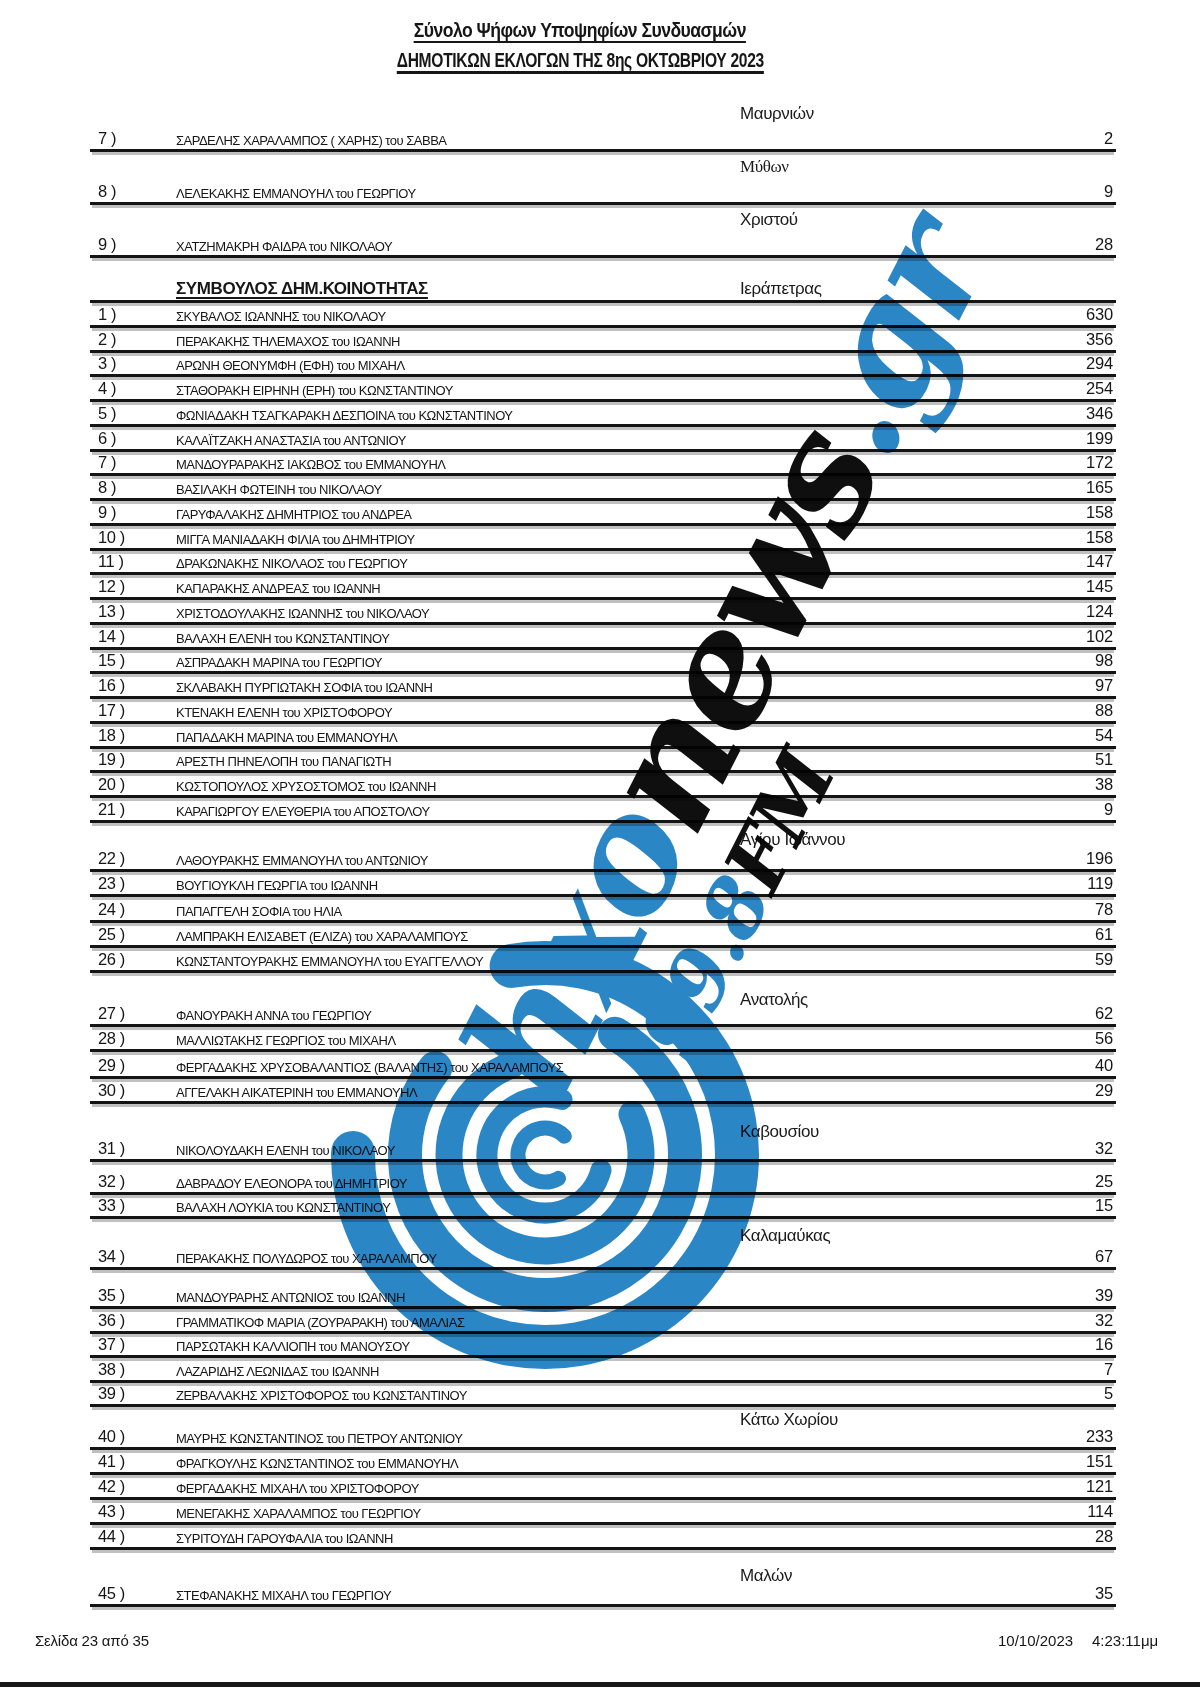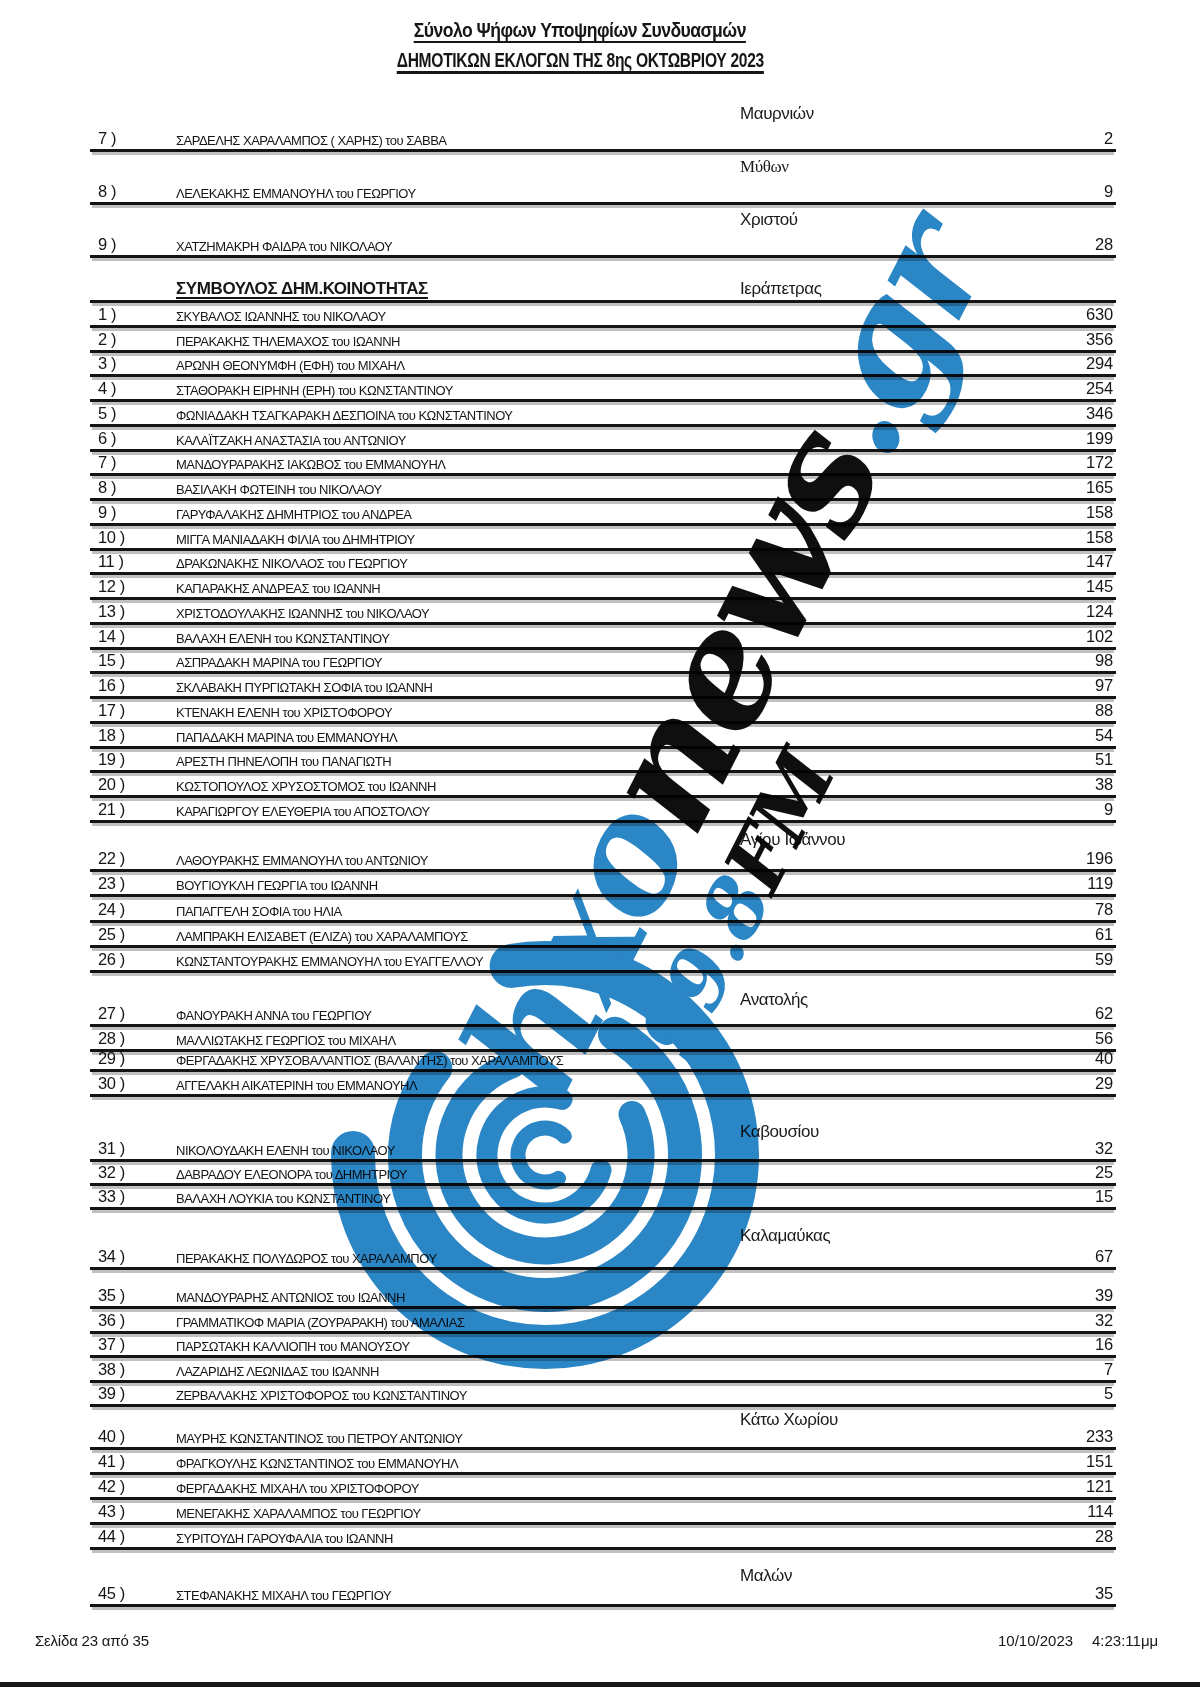--- a/index.html
+++ b/index.html
@@ -248,39 +248,39 @@
         <div class="row" style="height: 25px;">
           <span class="num">27 )</span>
           <span class="cname">ΦΑΝΟΥΡΑΚΗ ΑΝΝΑ του ΓΕΩΡΓΙΟΥ</span>
           <span class="votes">62</span>
         </div>
         <div class="row" style="height: 25px;">
           <span class="num">28 )</span>
           <span class="cname">ΜΑΛΛΙΩΤΑΚΗΣ ΓΕΩΡΓΙΟΣ του ΜΙΧΑΗΛ</span>
           <span class="votes">56</span>
         </div>
-        <div class="row" style="height: 20px;">
+        <div class="row" style="height: 27px;">
           <span class="num">29 )</span>
           <span class="cname">ΦΕΡΓΑΔΑΚΗΣ ΧΡΥΣΟΒΑΛΑΝΤΙΟΣ (ΒΑΛΑΝΤΗΣ) του ΧΑΡΑΛΑΜΠΟΥΣ</span>
           <span class="votes">40</span>
         </div>
         <div class="row" style="height: 25px;">
           <span class="num">30 )</span>
           <span class="cname">ΑΓΓΕΛΑΚΗ ΑΙΚΑΤΕΡΙΝΗ του ΕΜΜΑΝΟΥΗΛ</span>
           <span class="votes">29</span>
         </div>
       </div>
       <div class="community-label" style="top: 1122px;">Καβουσίου</div>
       <div class="rows" style="top: 1137px;">
         <div class="row" style="height: 24.7px;">
           <span class="num">31 )</span>
           <span class="cname">ΝΙΚΟΛΟΥΔΑΚΗ ΕΛΕΝΗ του ΝΙΚΟΛΑΟΥ</span>
           <span class="votes">32</span>
         </div>
-        <div class="row" style="height: 24px;">
+        <div class="row" style="height: 33px;">
           <span class="num">32 )</span>
           <span class="cname">ΔΑΒΡΑΔΟΥ ΕΛΕΟΝΟΡΑ του ΔΗΜΗΤΡΙΟΥ</span>
           <span class="votes">25</span>
         </div>
         <div class="row" style="height: 24.7px;">
           <span class="num">33 )</span>
           <span class="cname">ΒΑΛΑΧΗ ΛΟΥΚΙΑ του ΚΩΝΣΤΑΝΤΙΝΟΥ</span>
           <span class="votes">15</span>
         </div>
       </div>

